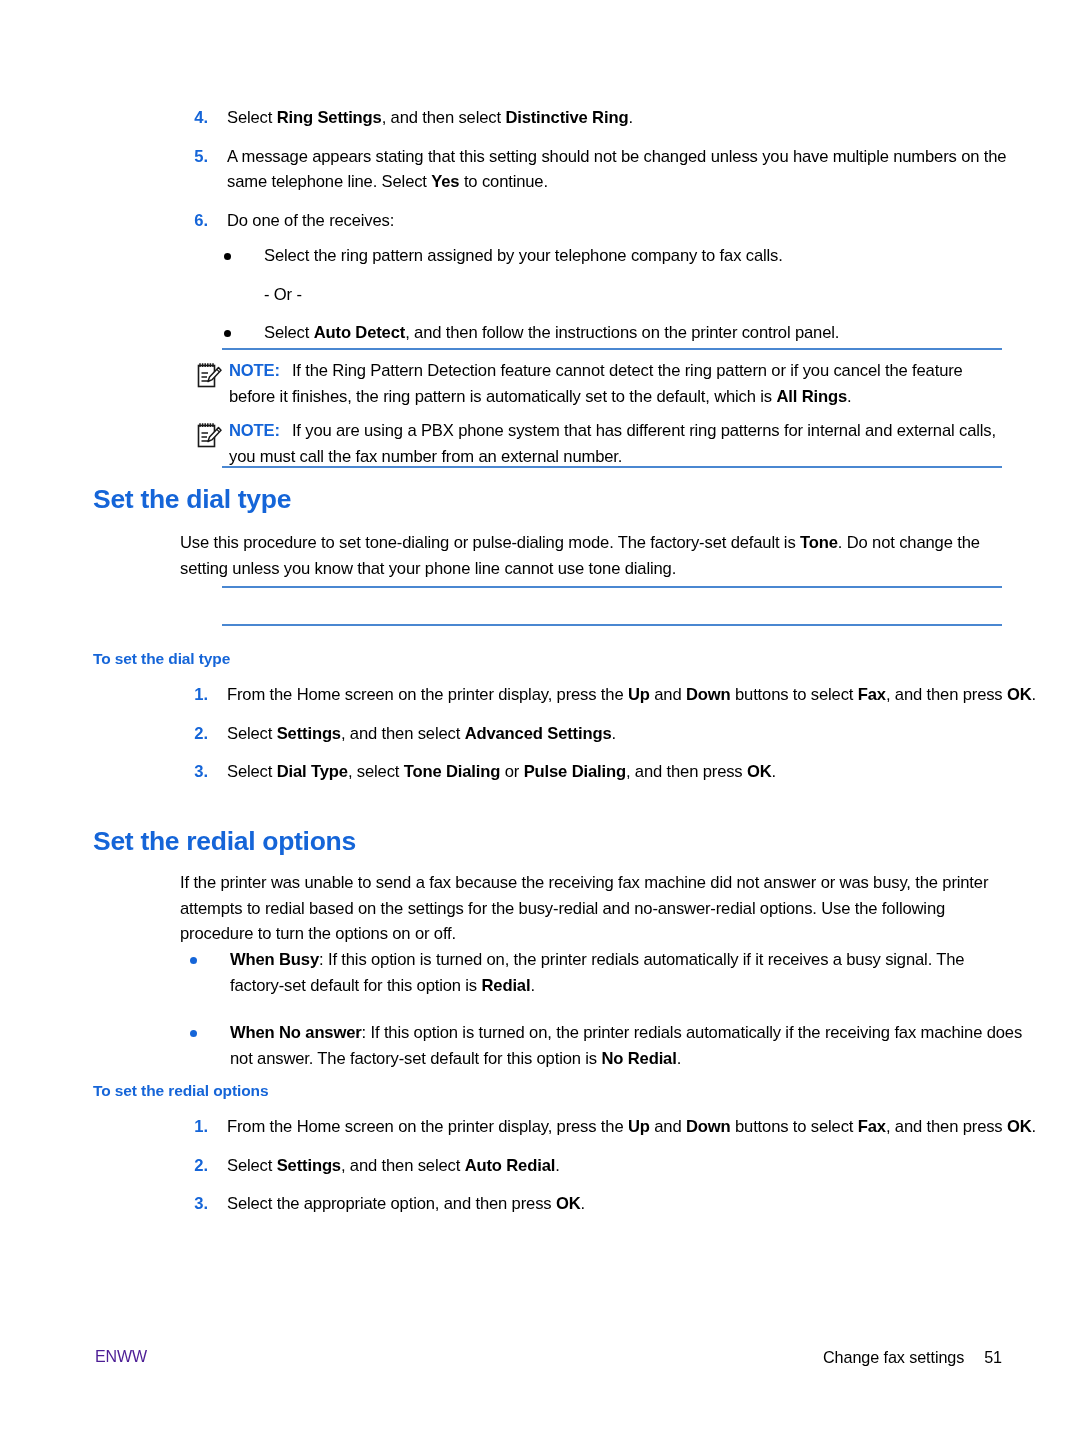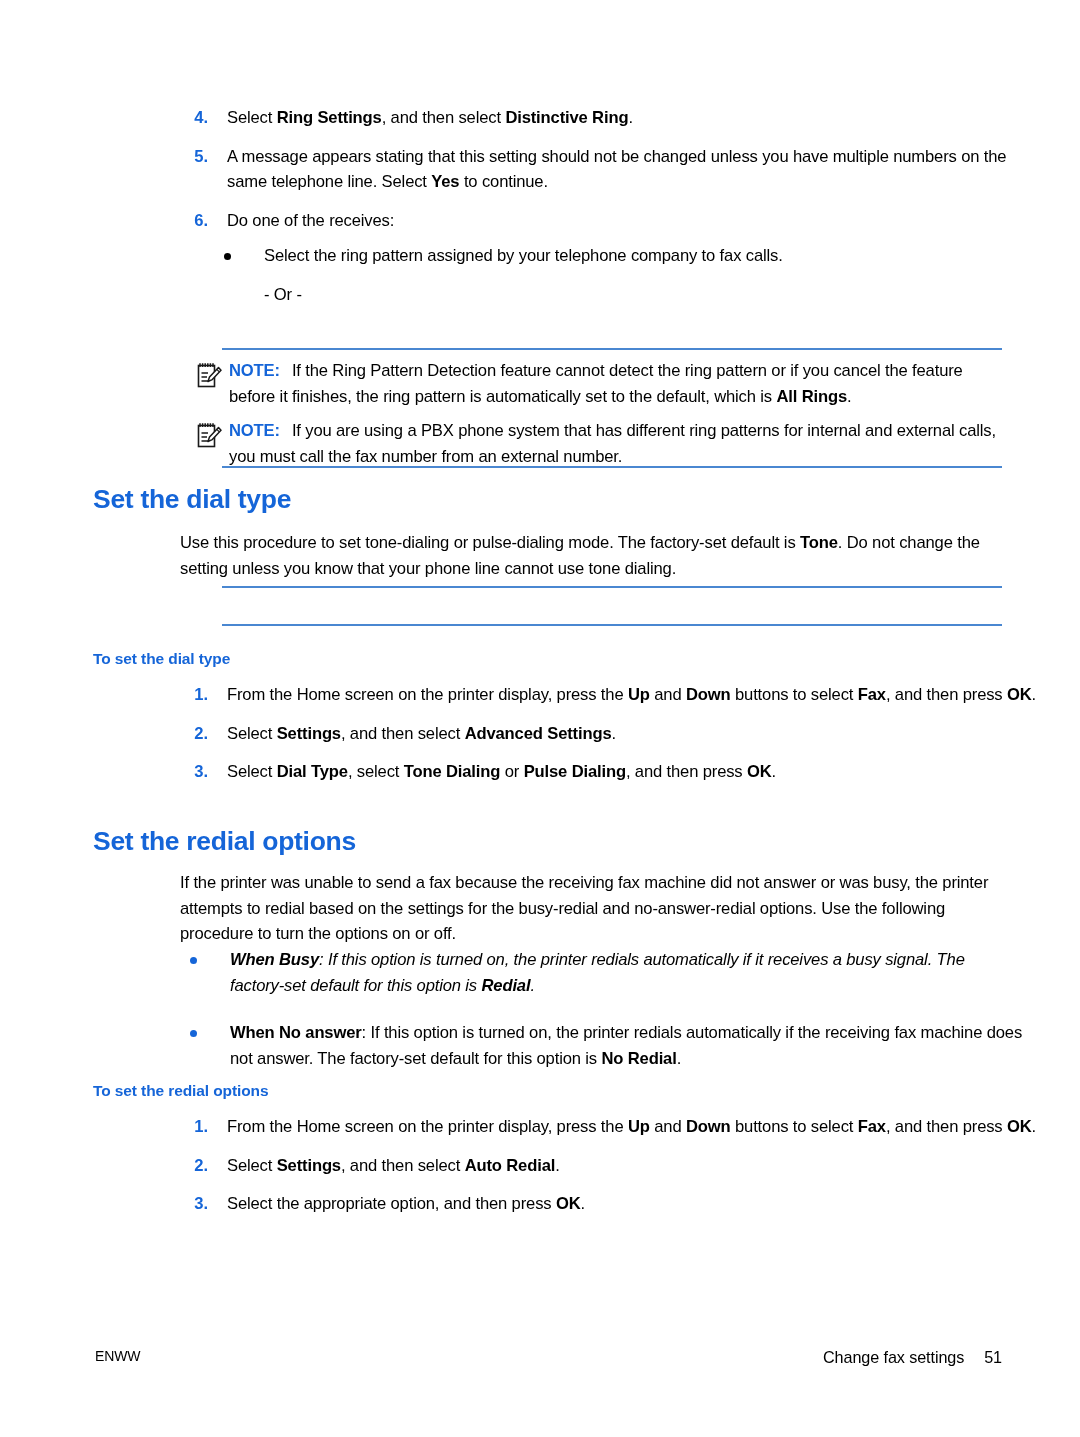--- a/index.html
+++ b/index.html
@@ -108,23 +108,23 @@
     font-weight: bold;
     font-size: 16.6px;
   }
   .note-body {
     margin-left: 33px;
   }
 
   
   .footer-left {
     position: absolute;
-    font-size: 14px;
+    font-size: 16px;
     letter-spacing: -0.1px;
-    color: #000000;
+    color: #4c1d95;
   }
   .footer-right {
     position: absolute;
     font-size: 16.2px;
     letter-spacing: -0.1px;
     color: #000;
     text-align: right;
   }
   .footer-pageno { margin-left: 20px; }
 </style>
@@ -153,20 +153,24 @@
 
   <div style="position:absolute; left:224px; top:243px; width:780px;">
 
     <div class="blist-item">
       <span class="bullet-dot"></span>
       <div class="blist-body body-text"><span>Select the ring pattern assigned by your telephone company to fax calls.</span></div>
     </div>
 
     <div class="or-line body-text">- Or -</div>
 
+    <div class="blist-item" style="margin-bottom:0;">
+      <span class="bullet-dot"></span>
+      <div class="blist-body body-text"><span>Select </span><span class="b">Auto Detect</span><span>, and then follow the instructions on the printer control panel.</span></div>
+    </div>
   </div>
 
   <div class="note" style="left:196px; top:348px; width:806px; height:132px;">
     <div class="note-rule" style="left:26px; top:0; width:780px;"></div>
 
     <div style="position:absolute; left:0; top:10px; width:806px;">
       <span class="note-icon" style="left:0; top:3px;">
         <svg viewBox="0 0 26 28" width="26" height="28" aria-hidden="true">
           <rect x="2.5" y="4.5" width="16" height="21" fill="#ffffff" stroke="#1a1a1a" stroke-width="1.6"></rect>
           <path d="M4 2.2 L4 6 M6.6 2.2 L6.6 6 M9.2 2.2 L9.2 6 M11.8 2.2 L11.8 6 M14.4 2.2 L14.4 6 M17 2.2 L17 6" stroke="#1a1a1a" stroke-width="1.5" fill="none"></path>
@@ -224,21 +228,21 @@
     </div>
   </div>
 
   <div class="h1" style="position:absolute; left:93px; top:826px;">Set the redial options</div>
 
   <div class="body-text" style="position:absolute; left:180px; top:870px; width:815px;"><span>If the printer was unable to send a fax because the receiving fax machine did not answer or was busy, the printer attempts to redial based on the settings for the busy-redial and no-answer-redial options. Use the following procedure to turn the options on or off.</span></div>
 
   <div style="position:absolute; left:190px; top:947px; width:810px;">
     <div class="blist-item" style="margin-bottom:22px;">
       <span class="bullet-dot blue"></span>
-      <div class="blist-body body-text" style="width:770px;font-style:italic;"><span class="b">When Busy</span><span>: If this option is turned on, the printer redials automatically if it receives a busy signal. The factory-set default for this option is </span><span class="b">Redial</span><span>.</span></div>
+      <div class="blist-body body-text" style="width:770px;"><span class="b">When Busy</span><span>: If this option is turned on, the printer redials automatically if it receives a busy signal. The factory-set default for this option is </span><span class="b">Redial</span><span>.</span></div>
     </div>
     <div class="blist-item" style="margin-bottom:0;">
       <span class="bullet-dot blue"></span>
       <div class="blist-body body-text" style="width:805px;"><span class="b">When No answer</span><span>: If this option is turned on, the printer redials automatically if the receiving fax machine does not answer. The factory-set default for this option is </span><span class="b">No Redial</span><span>.</span></div>
     </div>
   </div>
 
   <div class="h2" style="position:absolute; left:93px; top:1081px;">To set the redial options</div>
 
   <div class="olist" style="left:180px; top:1114px; width:820px;">

